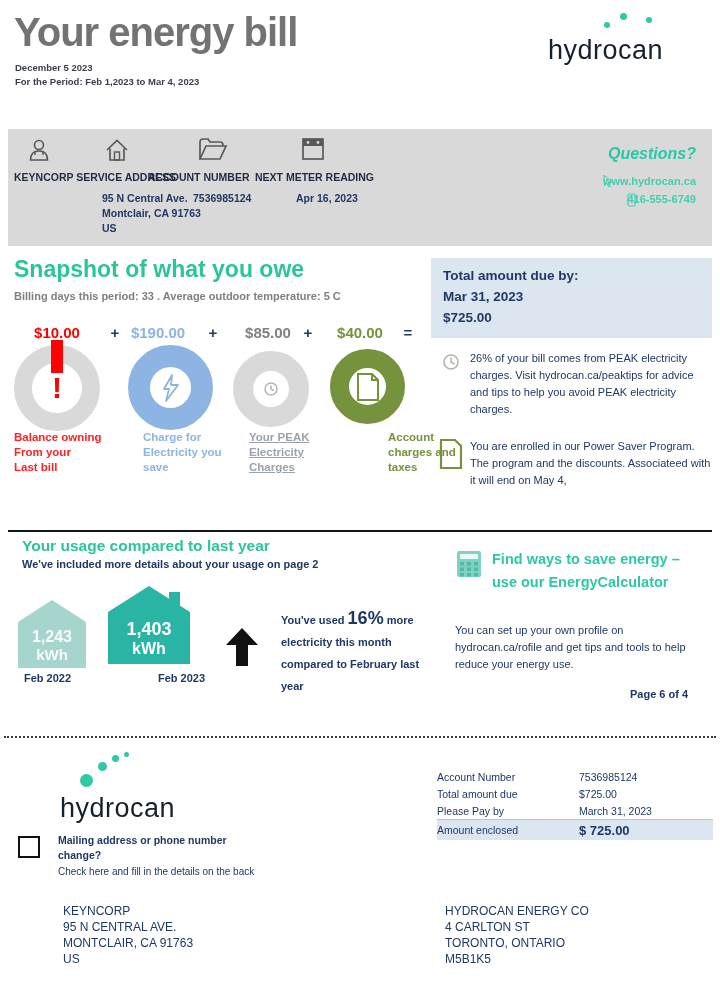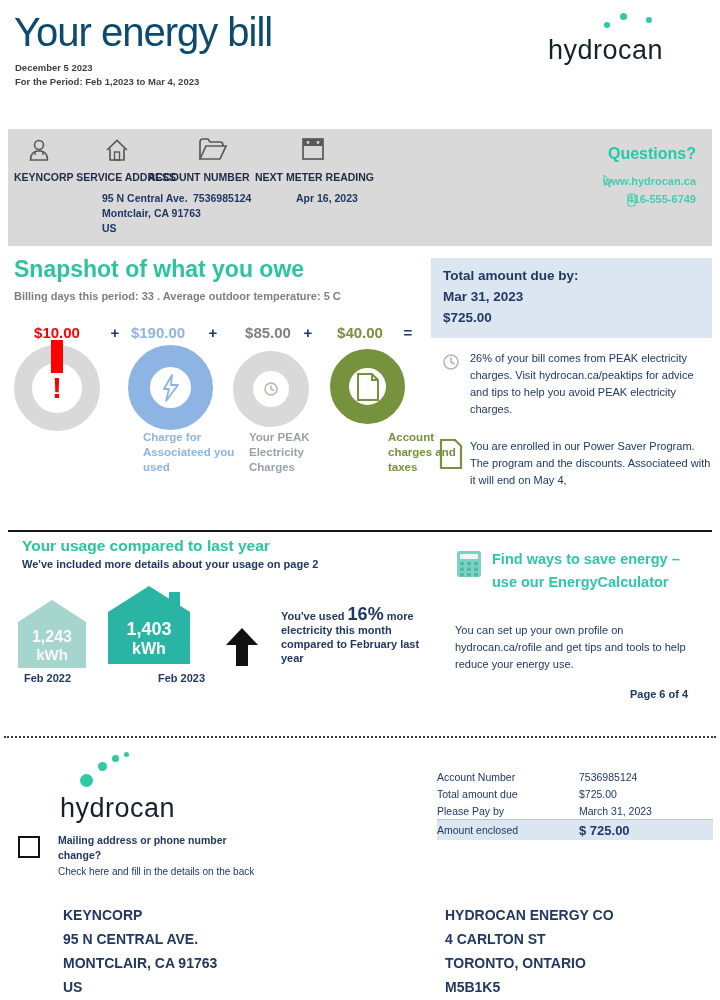--- a/index.html
+++ b/index.html
@@ -1,93 +1,93 @@
 <!DOCTYPE html>
 <html><head>
 <meta charset="utf-8">
 <style>
   * { margin:0; padding:0; box-sizing:border-box; }
   body { background:#ffffff; font-family:"Liberation Sans", sans-serif; }
   .page { position:relative; width:720px; height:1000px; background:#fff; overflow:hidden; color:#203864; }
 
   
-  .title { position:absolute; left:14px; top:10px; font-size:40px; font-weight:normal; color:#0c4a6e; letter-spacing:-1px; }
+  .title { position:absolute; left:14px; top:10px; font-size:40px; font-weight:bold; color:#737373; letter-spacing:-1px; }
   .hdr-date { position:absolute; left:15px; top:62px; font-size:9.5px; font-weight:bold; color:#3b3f4a; }
   .hdr-period { position:absolute; left:15px; top:76px; font-size:9.5px; font-weight:bold; color:#3b3f4a; }
 
   .logo { position:absolute; }
   .logo-top { left:548px; top:4px; width:160px; height:62px; }
   .logo-word { position:absolute; left:0; bottom:0; font-size:27px; font-weight:500; color:#16212e; letter-spacing:0.5px; }
   .dot { position:absolute; border-radius:50%; background:#2ec9a5; }
 
   .logo-bottom { left:60px; top:748px; width:180px; height:82px; }
 
   
   .band { position:absolute; left:8px; top:129px; width:704px; height:117px; background:#d9d9d9; }
   .band svg { position:absolute; }
   .band-label { position:absolute; font-size:10.5px; font-weight:bold; color:#1f2a44; }
   .band-value { position:absolute; font-size:10.5px; font-weight:bold; color:#203864; line-height:15px; white-space:pre-line; }
-  .questions { position:absolute; right:16px; top:16px; font-size:16px; font-weight:bold; color:#27c8a8; }
+  .questions { position:absolute; right:16px; top:16px; font-size:16px; font-weight:bold; color:#27c8a8;font-style:italic; }
   .q-link { position:absolute; right:16px; font-size:11px; font-weight:bold; color:#45cdb0; }
 
   
   .sec-title { position:absolute; left:14px; top:256px; font-size:23px; font-weight:bold; color:#2cc49c; }
   .sec-sub { position:absolute; left:14px; top:290px; font-size:11px; font-weight:bold; color:#7f7f7f; }
 
   .amt { position:absolute; top:324px; transform:translateX(-50%); font-size:15px; font-weight:bold; }
   .op  { position:absolute; top:324px; transform:translateX(-50%); font-size:15px; font-weight:bold; color:#203864; }
 
   .ring { position:absolute; border-radius:50%; display:flex; align-items:center; justify-content:center; }
   .ring-1 { left:14px;  top:345px; width:86px; height:86px; border:18px solid #d9d9d9; }
   .ring-2 { left:128px; top:345px; width:85px; height:85px; border:22px solid #8eb4e3; }
   .ring-3 { left:233px; top:351px; width:76px; height:76px; border:20px solid #d9d9d9; }
   .ring-4 { left:330px; top:349px; width:75px; height:75px; border:19px solid #76923c; }
   .red-seg { position:absolute; left:51px; top:340px; width:12px; height:33px; background:#ff0000; }
   .bang { color:#ff0000; font-size:30px; font-weight:bold; line-height:1; }
 
   .donut-label { position:absolute; top:430px; font-size:11.5px; font-weight:bold; line-height:15px; white-space:pre-line; }
   .dl-1 { left:14px;  color:#ff2222; width:110px; }
   .dl-2 { left:143px; color:#8eb4e3; width:100px; }
-  .dl-3 { left:249px; color:#9aa3ab; width:92px; }
+  .dl-3 { left:249px; color:#9aa3ab; width:92px;text-decoration:underline; }
   .dl-4 { left:344px; color:#76923c; width:92px;margin-left:44px; }
 
   .due-box { position:absolute; left:431px; top:258px; width:281px; height:80px; background:#dce6f1; padding:7px 12px; }
   .due-box div { font-size:13.5px; font-weight:bold; color:#203864; line-height:21px; }
 
   .note-text { position:absolute; font-size:11px; color:#203864; line-height:17px; width:242px; }
 
   
   .rule { position:absolute; left:8px; top:530px; width:704px; height:2px; background:#161616; }
   .usage-title { position:absolute; left:22px; top:537px; font-size:15.5px; font-weight:bold; color:#2cc49c; }
   .usage-sub { position:absolute; left:22px; top:558px; font-size:11px; font-weight:600; color:#203864; }
 
   .house { position:absolute; }
   .roof { width:0; height:0; margin:0 auto; }
   .house-body { display:flex; flex-direction:column; align-items:center; justify-content:center; font-weight:bold; }
   .chimney { position:absolute; }
   .house-label { position:absolute; font-size:11px; font-weight:600; color:#203864; }
 
   .arrow-up { position:absolute; left:226px; top:628px; }
 
-  .change-text { position:absolute; left:281px; top:607px; width:162px; font-size:11px; font-weight:600; color:#203864; line-height:14px; }
+  .change-text { position:absolute; left:281px; top:607px; width:162px; font-size:11px; font-weight:600; color:#203864; line-height:22px; }
   .change-big { font-size:18px; font-weight:600; }
 
   .save-block { position:absolute; left:492px; top:548px; width:220px; font-size:14.5px; font-weight:600; color:#2fc7a7; line-height:23px; }
   .save-bold { font-weight:bold; }
   .profile-text { position:absolute; left:455px; top:622px; width:252px; font-size:11px; color:#203864; line-height:17px; }
   .page-num { position:absolute; left:630px; top:688px; font-size:11px; font-weight:600; color:#203864; }
 
   
   .dotted { position:absolute; left:4px; top:736px; width:712px; border-top:2px dotted #3a3a3a; }
 
   .checkbox { position:absolute; left:18px; top:836px; width:22px; height:22px; border:2.5px solid #111; background:#fff; }
   .cb-title { position:absolute; left:58px; top:833px; width:185px; font-size:10.5px; font-weight:bold; color:#203864; line-height:15px; }
   .cb-sub { position:absolute; left:58px; top:865px; width:200px; font-size:10px; color:#203864; line-height:14px; }
 
-  .addr { position:absolute; font-size:14px; font-weight:bold; color:#203864; line-height:24px; white-space:pre-line; }
+  .addr { position:absolute; font-size:12px; font-weight:normal; color:#203864; line-height:16px; white-space:pre-line; }
 
   .acct-table { position:absolute; left:437px; top:768px; width:276px; }
   .acct-row { display:flex; align-items:center; height:17px; font-size:10.5px; color:#203864; }
   .acct-row .lbl { width:142px; }
   .acct-row.hl { background:#dce6f1; border-top:1px solid #b8c6d8; height:21px; }
   .acct-row.hl .val { font-weight:bold; font-size:13px; }
 </style>
 </head>
 <body>
 
@@ -181,21 +181,24 @@
     </svg>
   </div>
 
   <div class="ring ring-4">
     <svg width="26" height="30" viewBox="0 0 26 30">
       <path d="M3 2 L17 2 L23 8 L23 28 L3 28 Z" fill="none" stroke="#76923c" stroke-width="2"></path>
       <path d="M17 2 L17 8 L23 8" fill="none" stroke="#76923c" stroke-width="2"></path>
     </svg>
   </div>
 
-  <div class="donut-label dl-2">Charge for Associateed you used</div>
+  <div class="donut-label dl-1">Balance owning
+From your
+Last bill</div>
+  <div class="donut-label dl-2">Charge for Electricity you save</div>
   <div class="donut-label dl-3">Your PEAK Electricity Charges</div>
   <div class="donut-label dl-4">Account charges and taxes</div>
 
   <div class="due-box">
     <div>Total amount due by:</div>
     <div>Mar 31, 2023</div>
     <div>$725.00</div>
   </div>
 
   <svg style="position:absolute; left:441px; top:352px;" width="20" height="20" viewBox="0 0 20 20">

